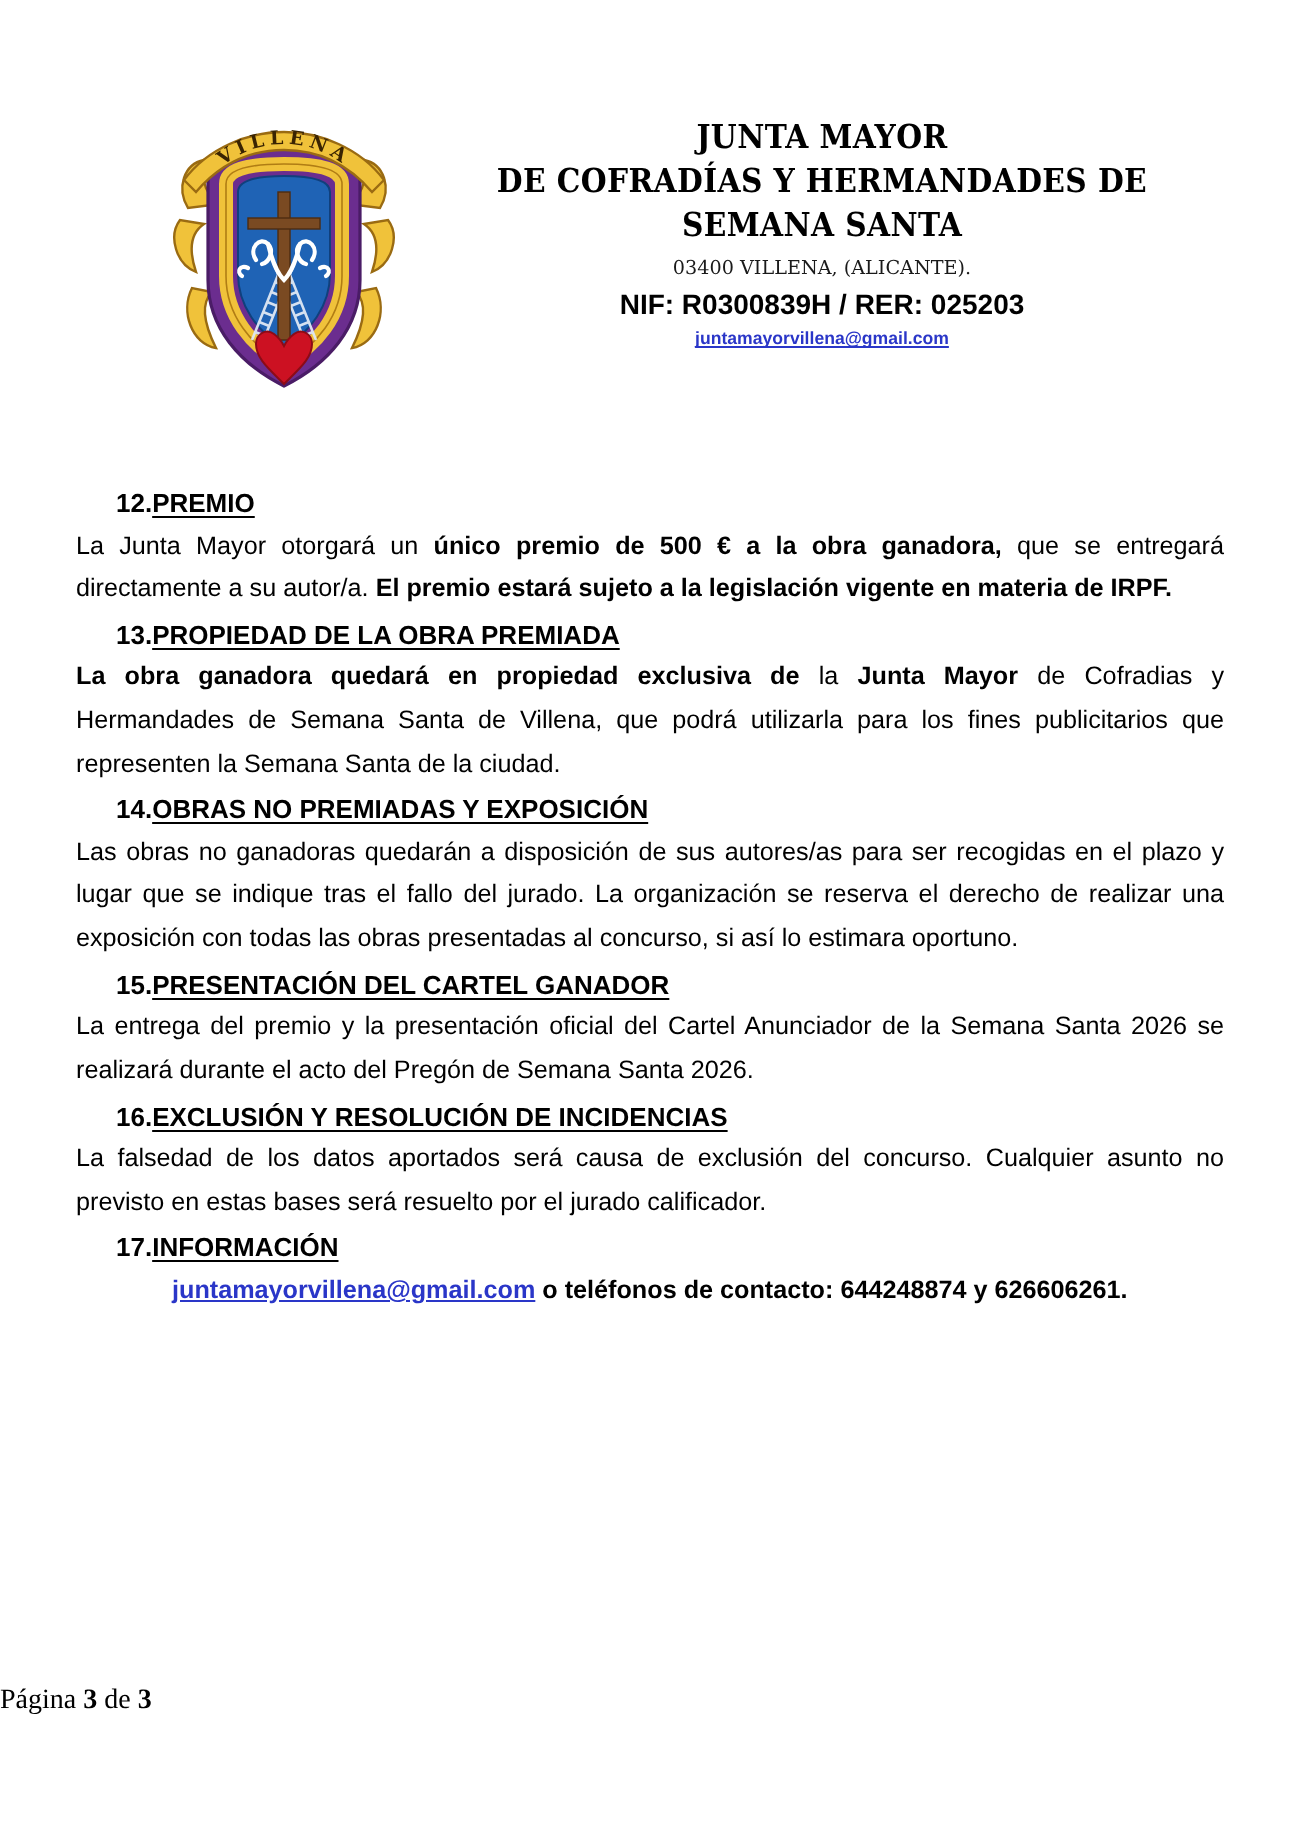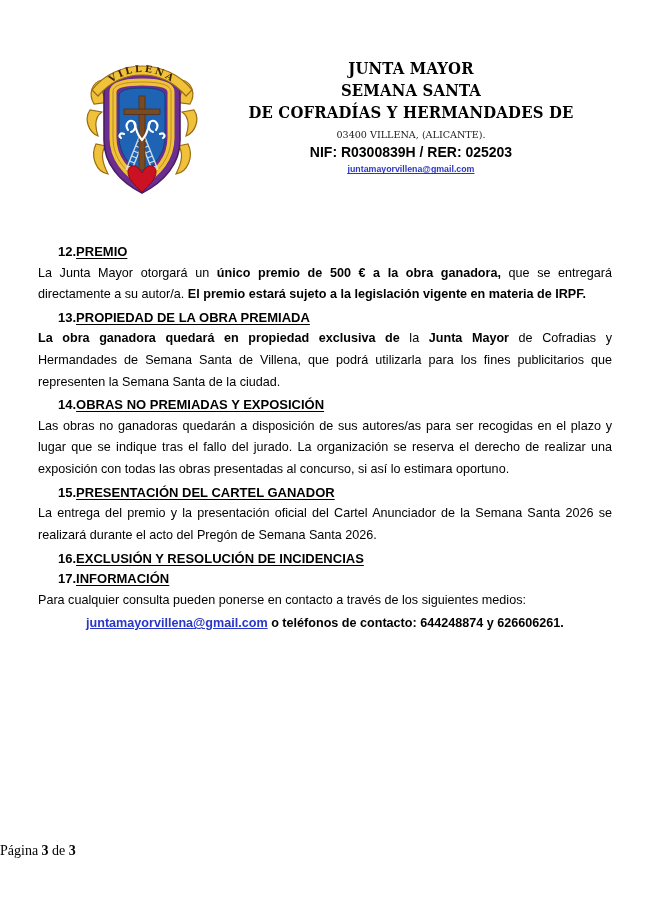--- a/index.html
+++ b/index.html
@@ -224,22 +224,22 @@
         <path id="bannerArc" d="M16 40 C28 26 42 20 56 20 C70 20 84 26 96 40" fill="none" stroke="none"></path>
         <text font-family="DejaVu Serif, serif" font-size="9.5" font-weight="bold" fill="#3a2402" letter-spacing="2.6">
           <textPath href="#bannerArc" startOffset="14%">VILLENA</textPath>
         </text>
       </svg>
     </div>
 
     <div class="letterhead-text">
       <div class="org-name">
         <span class="ln">JUNTA MAYOR</span>
+        <span class="ln">DE COFRADÍAS Y HERMANDADES DE</span>
         <span class="ln">SEMANA SANTA</span>
-        <span class="ln">DE COFRADÍAS Y HERMANDADES DE</span>
       </div>
       <div class="addr">
         <span class="ln">03400 VILLENA, (ALICANTE).</span>
       </div>
       <div class="addr-ids">NIF: R0300839H / RER: 025203</div>
       <div class="addr-mail">
         <span class="maillink">juntamayorvillena@gmail.com</span>
       </div>
     </div>
   </div>
@@ -262,25 +262,25 @@
     <p class="para">Las obras no ganadoras quedarán a disposición de sus autores/as para ser recogidas en el plazo y lugar que se indique tras el fallo del jurado. La organización se reserva el derecho de realizar una exposición con todas las obras presentadas al concurso, si así lo estimara oportuno.</p>
 
     <h2 class="sec-head">
       <span class="num">15.</span><span class="ttl">PRESENTACIÓN DEL CARTEL GANADOR</span>
     </h2>
     <p class="para">La entrega del premio y la presentación oficial del Cartel Anunciador de la Semana Santa 2026 se realizará durante el acto del Pregón de Semana Santa 2026.</p>
 
     <h2 class="sec-head">
       <span class="num">16.</span><span class="ttl">EXCLUSIÓN Y RESOLUCIÓN DE INCIDENCIAS</span>
     </h2>
+    <p class="para">La falsedad de los datos aportados será causa de exclusión del concurso. Cualquier asunto no previsto en estas bases será resuelto por el jurado calificador.</p>
 
     <h2 class="sec-head">
       <span class="num">17.</span><span class="ttl">INFORMACIÓN</span>
     </h2>
-    <p class="para">Para cualquier consulta pueden ponerse en contacto a través de los siguientes medios:</p>
     <p class="para last-sec"><span class="mail-inline">juntamayorvillena@gmail.com</span> <b>o teléfonos de contacto: 644248874 y 626606261.</b></p>
   </div>
 
   <div class="footer">
     <span>Página </span><b>3</b><span> de </span><b>3</b>
   </div>
 
 </div>
 
 </body></html>

